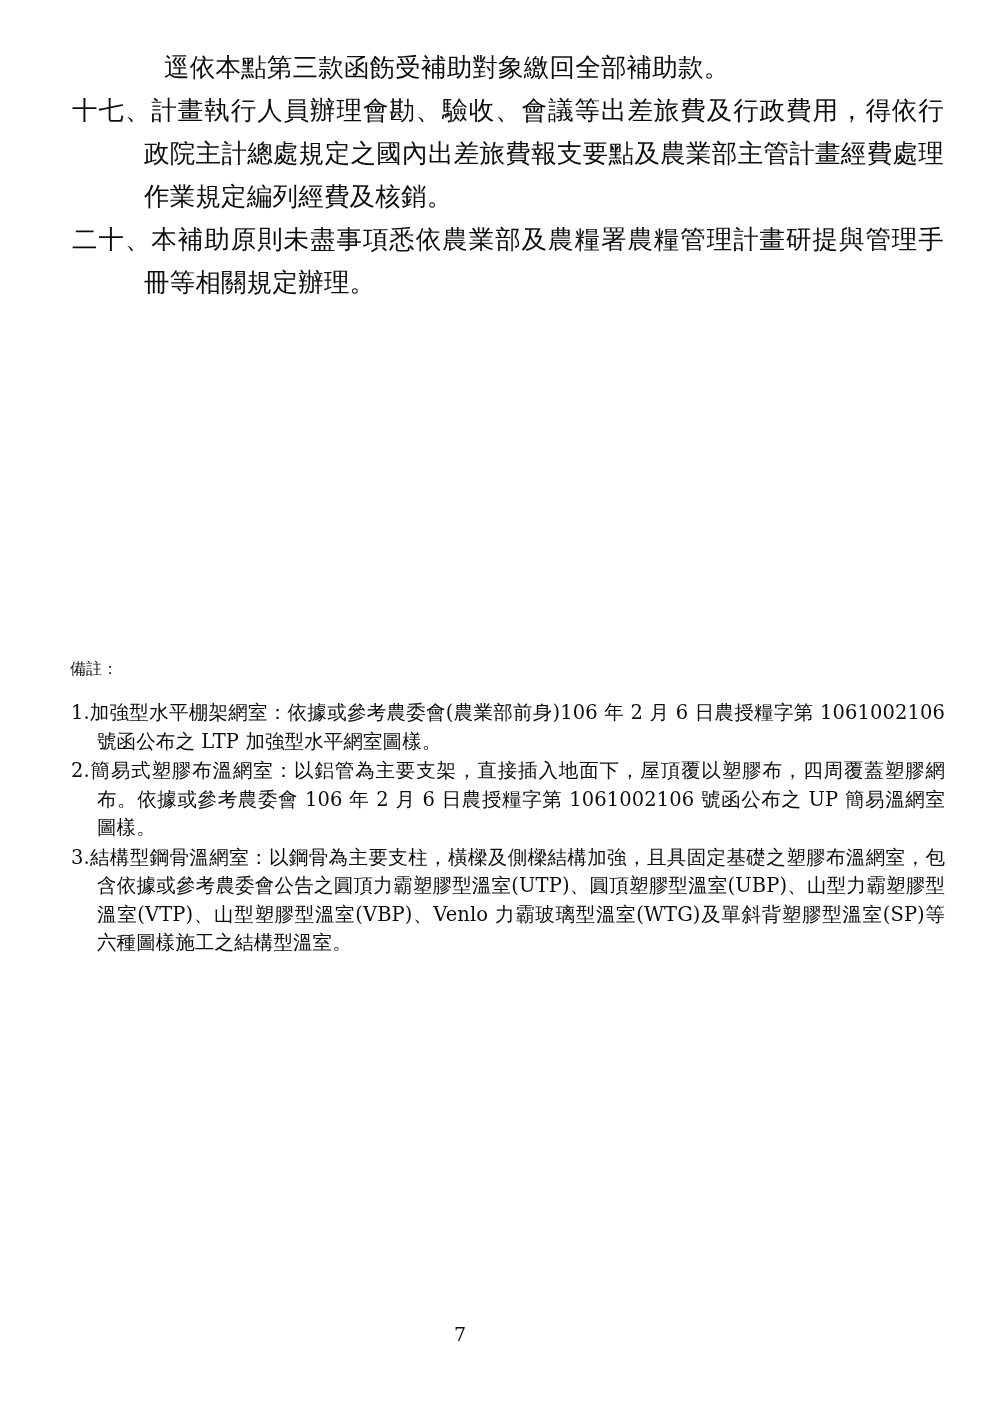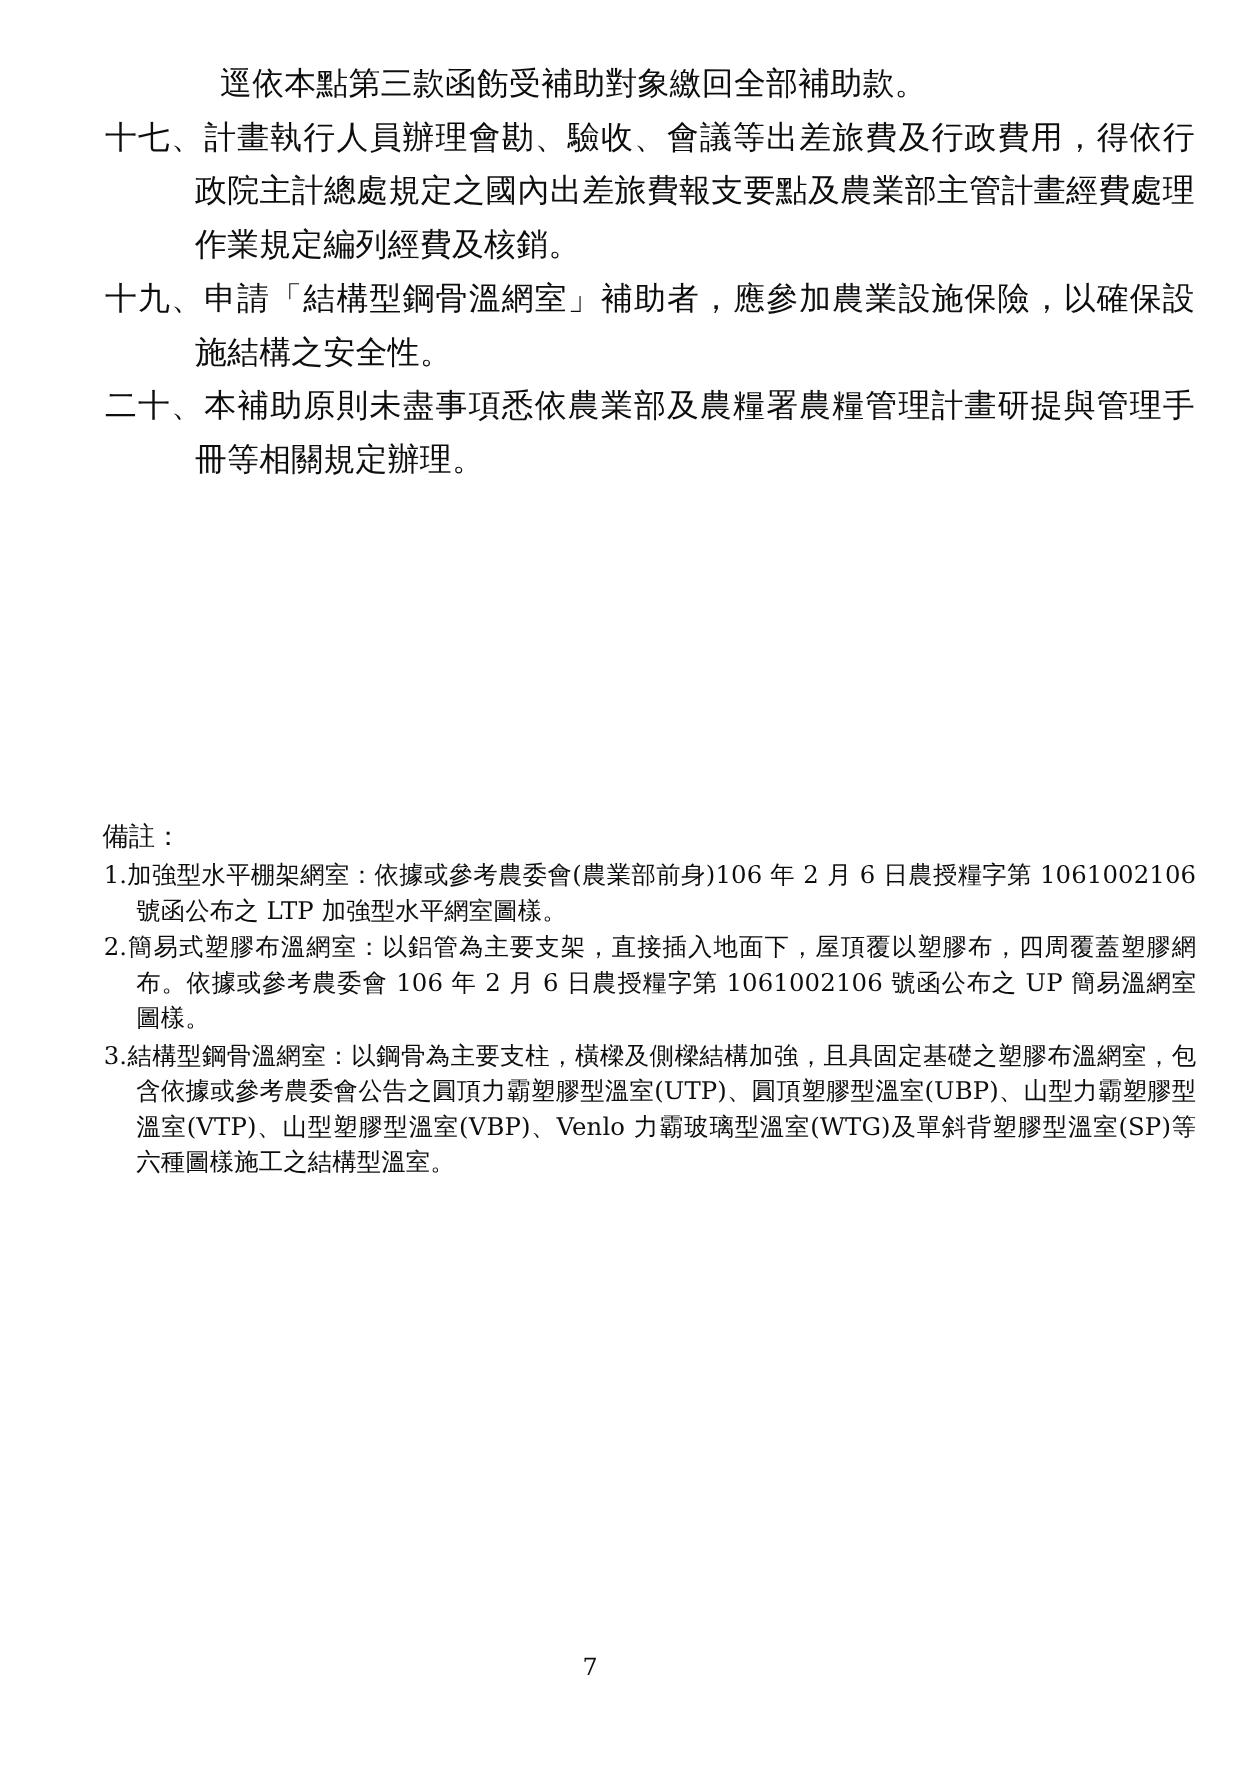--- a/index.html
+++ b/index.html
@@ -13,21 +13,21 @@
     height: 1415px;
     position: relative;
     font-family: "DejaVu Serif", "Liberation Serif", serif;
     color: #0a0a0a;
     overflow: hidden;
   }
 
   .page {
     position: absolute;
     top: 0;
-    left: 12px;
+    left: 0;
     width: 920px;
     height: 1415px;
     background: #ffffff;
   }
 
   
   .body-block {
     position: absolute;
     left: 72px;
     top: 46px;
@@ -70,23 +70,23 @@
 
   
   .notes-block {
     position: absolute;
     left: 70px;
     top: 655px;
     width: 876px;
   }
 
   .notes-title {
-    font-size: 21px;
+    font-size: 16px;
     line-height: 28px;
-    margin: 0 0 3px 0;
+    margin: 0 0 16px 0;
     color: #0d0d0d;
   }
 
   .note {
     font-size: 19.5px;
     line-height: 28.5px;
     margin: 1px;
     text-align: justify;
     text-justify: inter-character;
     padding-left: 26px;
@@ -124,21 +124,20 @@
 
   <div class="body-block">
 
     <p class="para cont-only">逕依本點第三款函飭受補助對象繳回全部補助款。</p>
 
 
 
     <p class="para num-item"><span class="marker">十七、</span><span>計畫執行人員辦理會勘、驗收、會議等出差旅費及行政費用，得依行政院主計總處規定之國內出差旅費報支要點及農業部主管計畫經費處理作業規定編列經費及核銷。</span></p>
 
 
-    <p class="para num-item"><span class="marker">十九、</span><span>申請「結構型鋼骨溫網室」補助者，應參加農業設施保險，以確保設施結構之安全性。</span></p>
 
     <p class="para num-item"><span class="marker">二十、</span><span>本補助原則未盡事項悉依農業部及農糧署農糧管理計畫研提與管理手冊等相關規定辦理。</span></p>
 
   </div>
 
   <div class="notes-block">
 
     <p class="notes-title">備註：</p>
 
     <p class="note"><span class="n-marker">1.</span><span class="latin">加強型水平棚架網室：依據或參考農委會(農業部前身)106 年 2 月 6 日農授糧字第 1061002106 號函公布之 LTP 加強型水平網室圖樣。</span></p>

